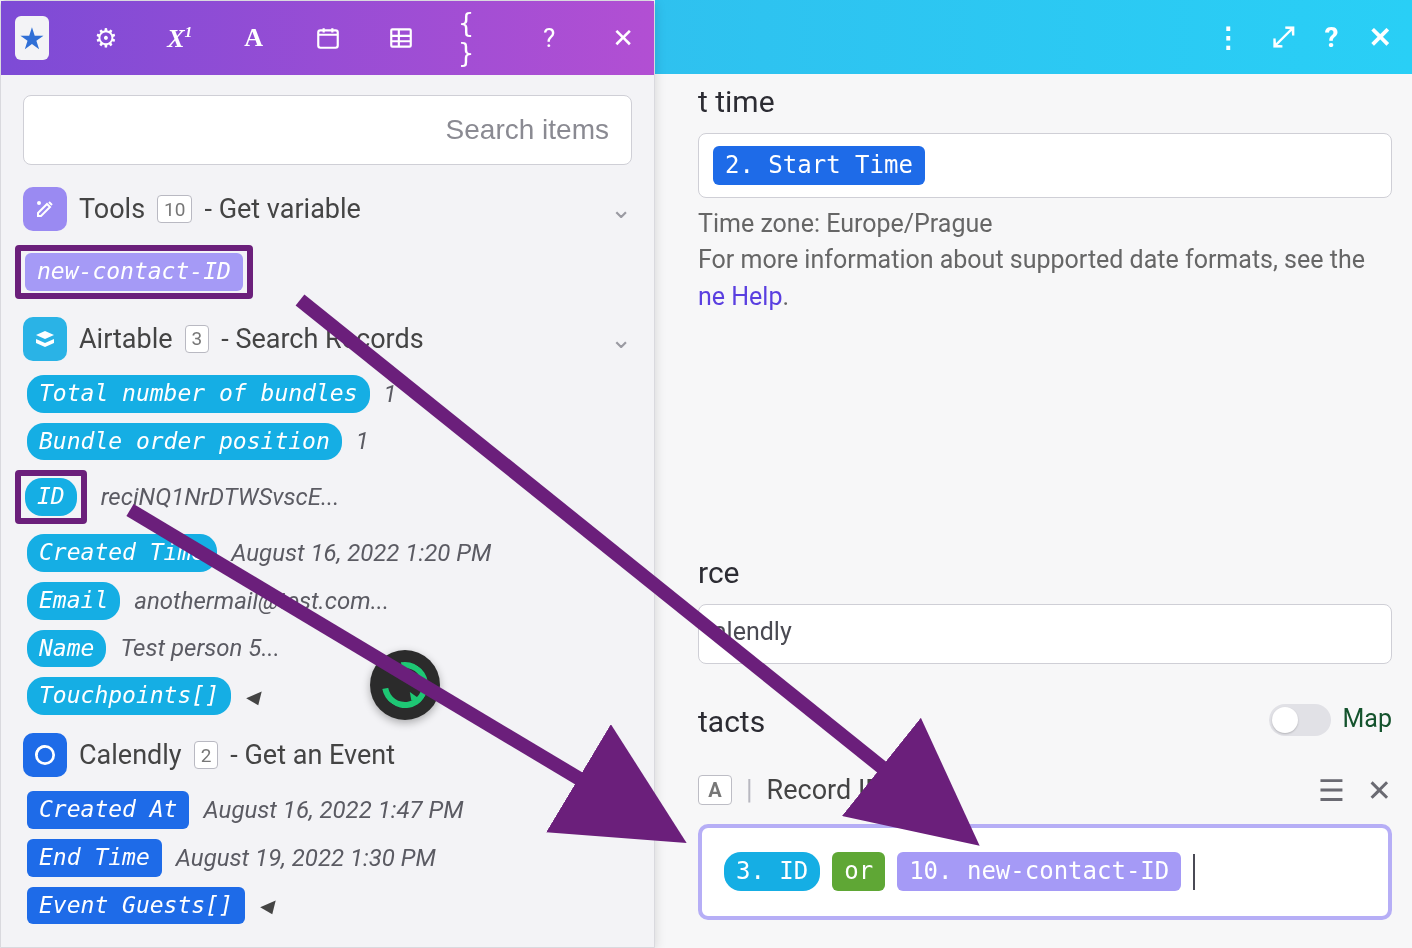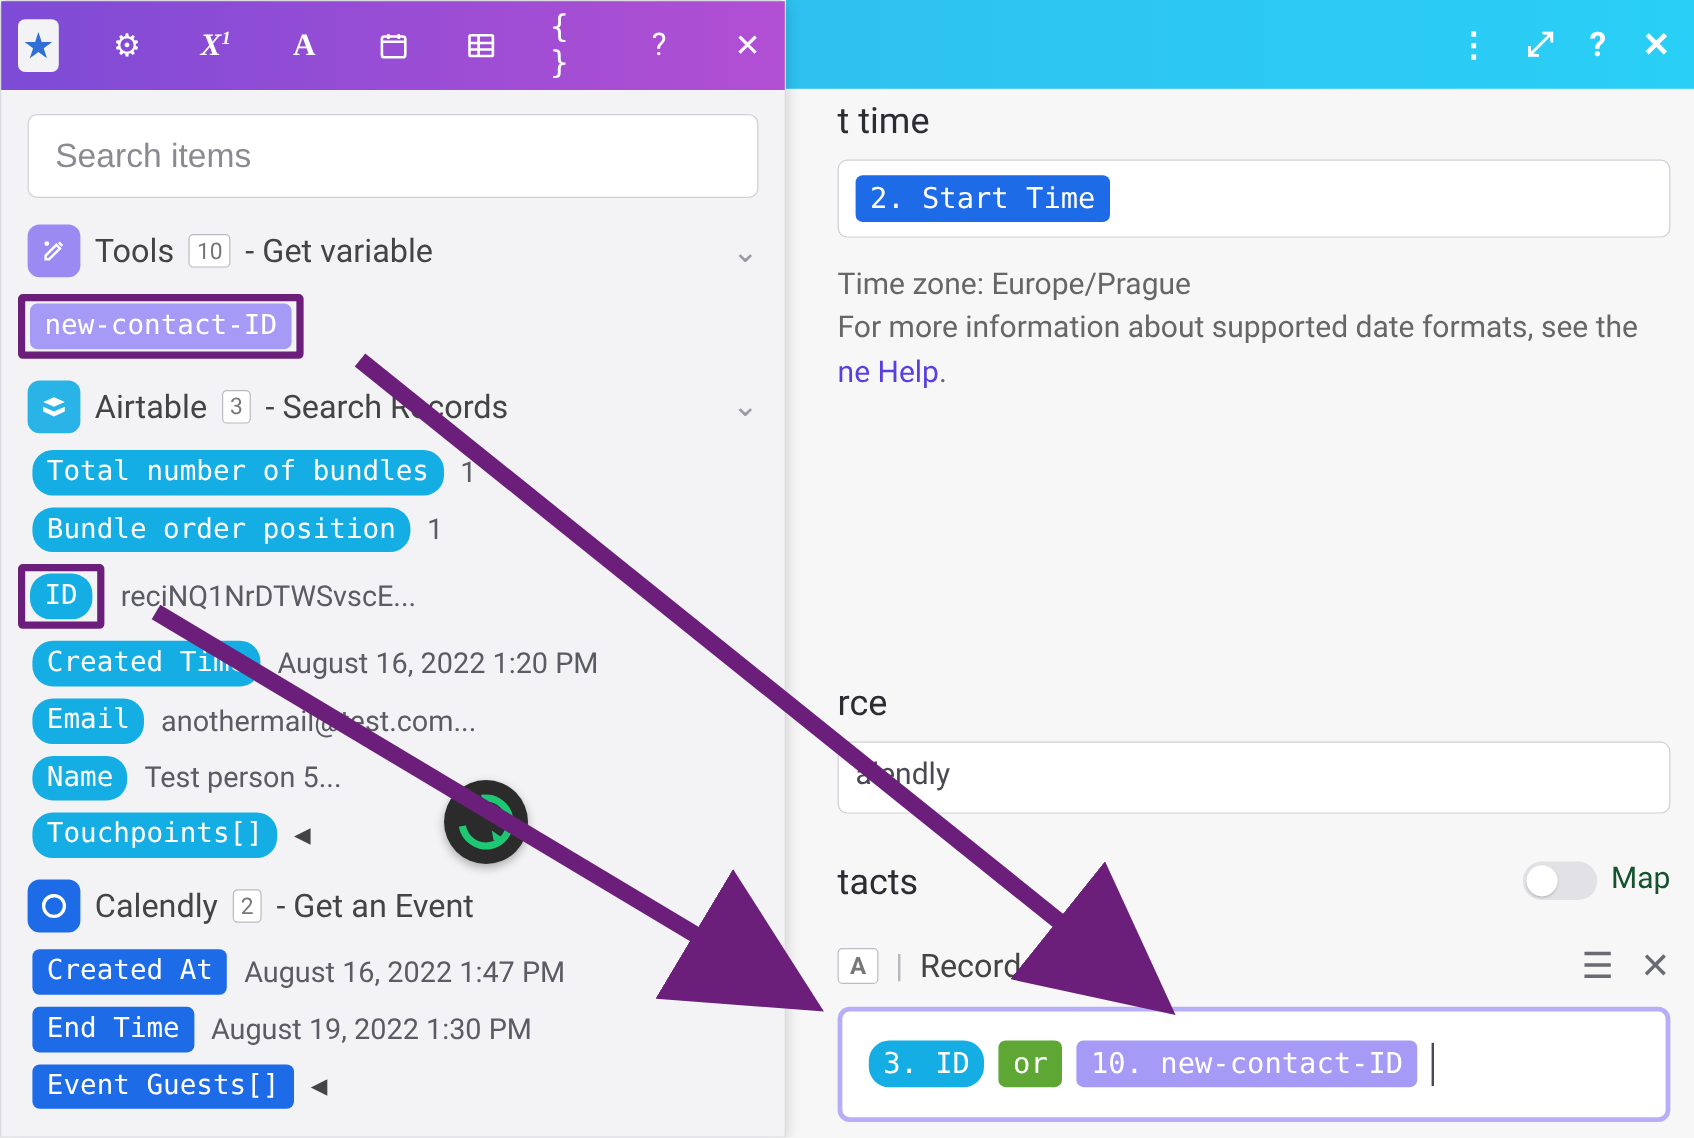--- a/index.html
+++ b/index.html
@@ -69,20 +69,21 @@
   .search {
     width: 100%;
     height: 70px;
     border: 1px solid #cfcfd6;
     border-radius: 8px;
     background: #fff;
     font-size: 28px;
     padding: 0 22px;
     color: #888;
     margin-bottom: 22px;
+    text-align: right;
   }
   .search::placeholder { color: #8a8a92;}
 
   .group { margin-bottom: 18px;}
   .group-head {
     display: flex;
     align-items: center;
     gap: 12px;
     font-size: 27px;
     color: #444;
@@ -103,21 +104,21 @@
   .mod-icon {
     width: 44px; height: 44px;
     border-radius: 10px;
     display: inline-flex; align-items: center; justify-content: center;
     color: #fff; font-size: 22px; font-weight: 700;
   }
   .mi-tools   { background: #9a8af2;}
   .mi-airtable{ background: #2ab3e6;}
   .mi-calendly{ background: #1e6be8;}
 
-  .row { display:flex; align-items:center; gap: 14px; margin: 6px 0 10px 4px;}
+  .row { display:flex; align-items:center; gap: 14px; margin: 6px 0 10px 4px; font-style: italic;}
   .pill {
     display: inline-block;
     padding: 4px 12px 5px 12px;
     border-radius: 6px;
     color: #fff;
     font-family: "Menlo","Consolas",monospace;
     font-size: 23px;
     line-height: 1.25;
     cursor: grab;
   }
@@ -344,21 +345,21 @@
         </div>
     </div>
   </div>
 </div>
 
 <div class="form-area">
   <div class="section-top" style="margin-top:10px;">t time</div>
   <div class="field-box">
     <span class="pill pill-blue" style="font-size:24px">2. Start Time</span>
   </div>
-  <div class="hint" style="margin-top:22px">Time zone: Europe/Prague</div>
+  <div class="hint" style="margin-top:8px">Time zone: Europe/Prague</div>
   <div class="hint">
     <span>For more information about supported date formats, see the </span><a href="#"><span>ne Help</span></a>.
   </div>
 
   <div style="height:240px"></div>
 
   <div class="section-top">rce</div>
   <div class="field-box">
     <span>alendly</span>
   </div>

